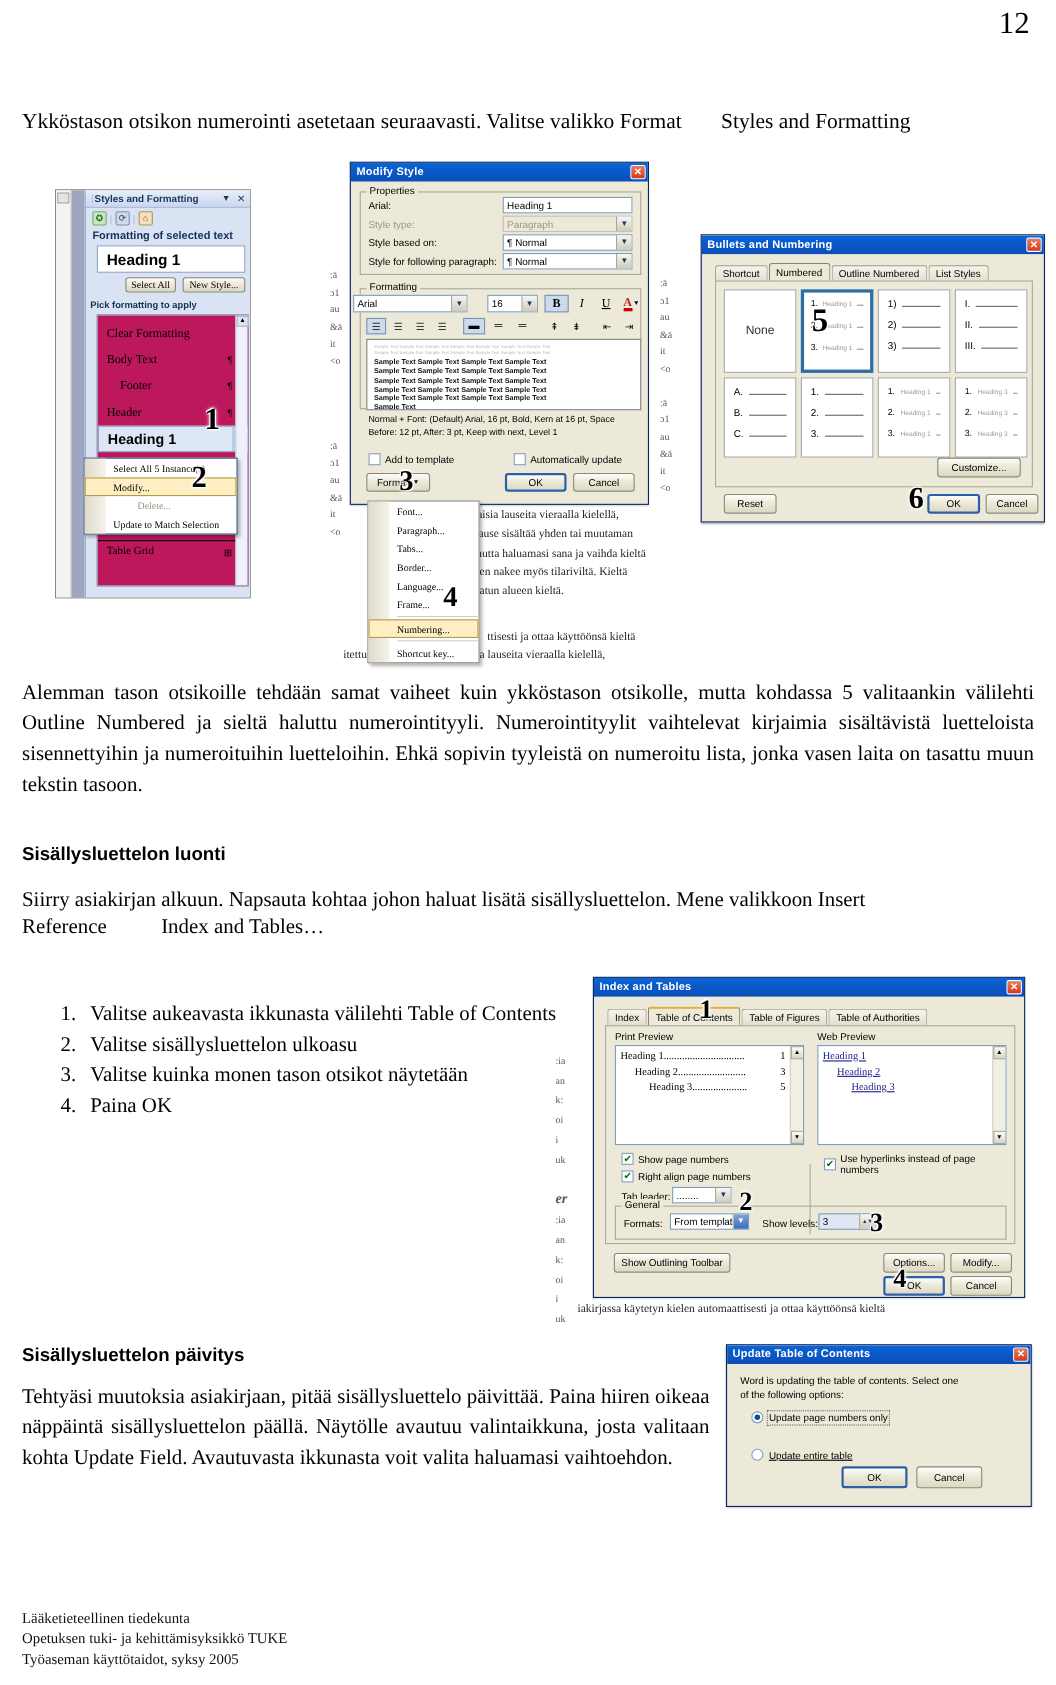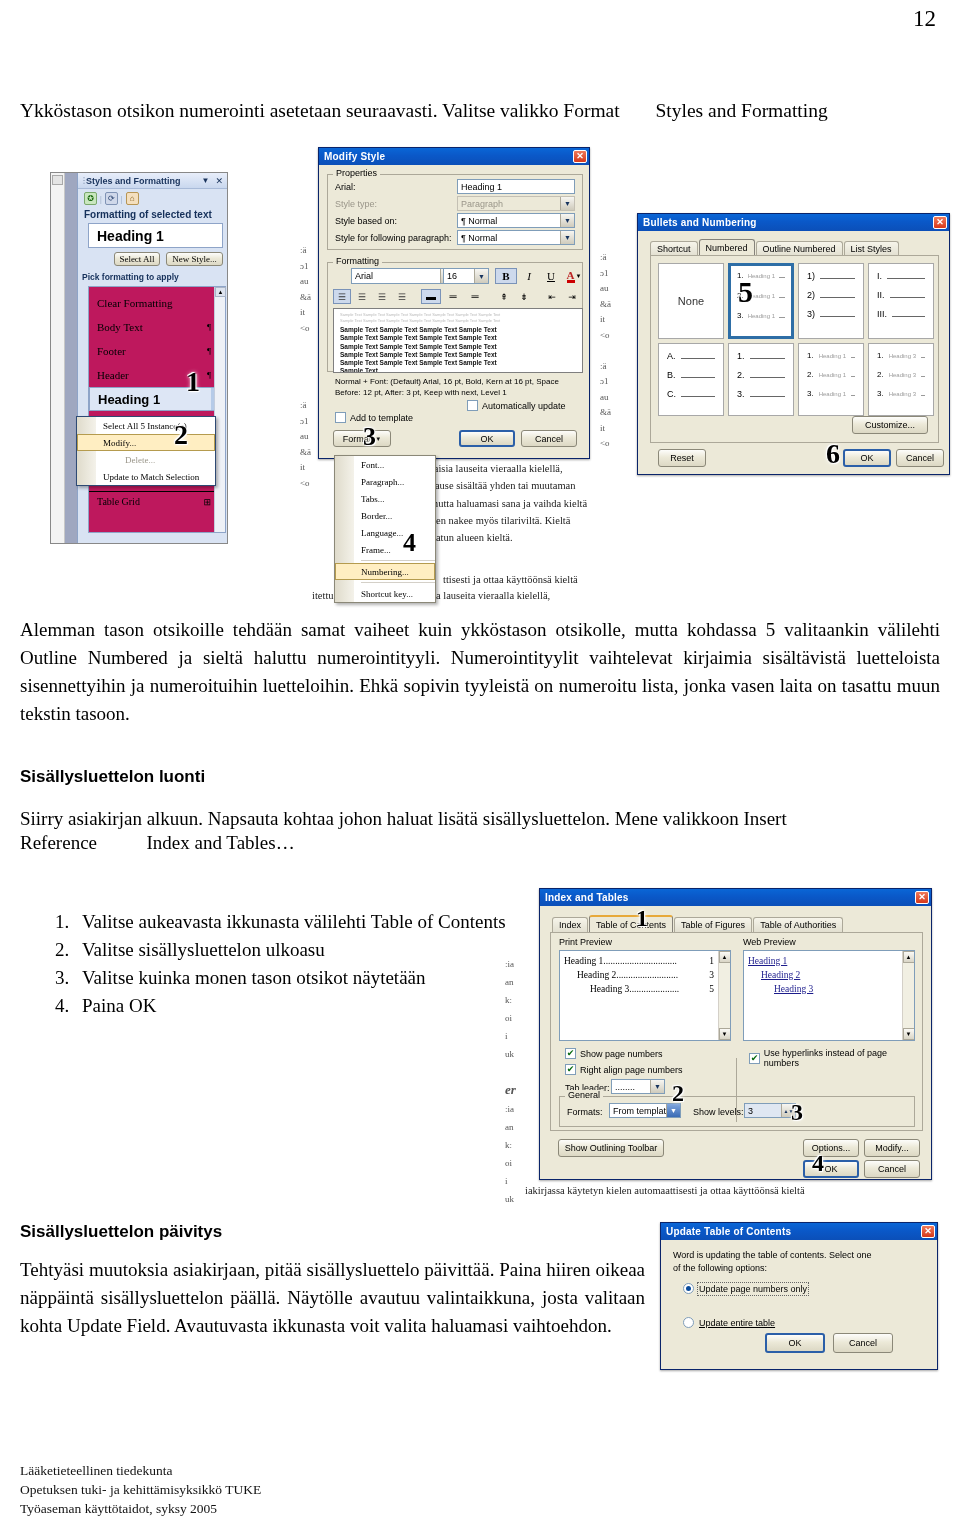--- a/index.html
+++ b/index.html
@@ -18,21 +18,21 @@
   .logo-wrap { position:absolute; left:14px; top:6px; width:300px; height:72px; }
   .logo-mark { position:absolute; left:0; top:4px; width:100px; height:64px; }
   .logo-lines { position:absolute; left:108px; top:6px; }
   .logo-lines div {
     font-family:"Liberation Sans", sans-serif;
     font-size:9.5px; font-weight:bold; letter-spacing:0.6px;
     color:#2b2f6b; line-height:20px; white-space:nowrap;
   }
   .page-number {
     position:absolute; right:24px; top:6px;
-    font-family:"Liberation Serif", serif; font-size:23px; color:#000;
+    font-family:"Liberation Serif", serif; font-size:28px; color:#000;
   }
 
   
   .intro-line {
     position:absolute; left:20px; top:98px; width:920px;
     font-size:19.5px; line-height:26px; white-space:nowrap;
   }
   .intro-line .gap { display:inline-block; width:26px; }
 
   
@@ -274,21 +274,21 @@
       </div>
       <div style="padding:4px 0 0 0;">
         <div style="height:24px; display:flex; align-items:center; padding:0 14px 0 8px; font-family:'Liberation Serif',serif; font-size:11px;">
           <span>Clear Formatting</span>
           <span style="margin-left:auto; font-size:9px;"></span>
         </div>
         <div style="height:24px; display:flex; align-items:center; padding:0 14px 0 8px; font-family:'Liberation Serif',serif; font-size:11px;">
           <span>Body Text</span>
           <span style="margin-left:auto; font-size:9px;">¶</span>
         </div>
-        <div style="height:24px; display:flex; align-items:center; padding:0 14px 0 8px; font-family:'Liberation Serif',serif; font-size:11px;">
+        <div style="height:24px; display:flex; align-items:center; padding:0 14px 0 20px; font-family:'Liberation Serif',serif; font-size:11px;">
           <span>Footer</span>
           <span style="margin-left:auto; font-size:9px;">¶</span>
         </div>
         <div style="height:24px; display:flex; align-items:center; padding:0 14px 0 8px; font-family:'Liberation Serif',serif; font-size:11px;">
           <span>Header</span>
           <span style="margin-left:auto; font-size:9px;">¶</span>
         </div>
 
         <div style="height:24px; display:flex; align-items:center; padding:0 0 0 8px; background:#dde6f5; border:1px solid #8ea4c8;">
           <span style="font-family:'Liberation Sans',sans-serif; font-size:13px; font-weight:bold;">Heading 1</span>
@@ -355,21 +355,21 @@
 
   <div class="lbl" style="left:16px; top:85px;">Style for following paragraph:</div>
   <div class="combo" style="left:138px; top:82px; width:118px; height:15px;">
     <span class="cval">¶ Normal</span>
     <span class="carrow">▼</span>
   </div>
 
   <div class="grpbox" style="left:8px; top:114px; width:256px; height:110px;"></div>
   <div class="grplabel" style="left:14px; top:108px;">Formatting</div>
 
-  <div class="combo" style="left:32px; top:120px; width:104px; height:16px;">
+  <div class="combo" style="left:2px; top:120px; width:104px; height:16px;">
     <span class="cval">Arial</span>
     <span class="carrow">▼</span>
   </div>
   <div class="combo" style="left:124px; top:120px; width:46px; height:16px;">
     <span class="cval">16</span>
     <span class="carrow">▼</span>
   </div>
   <div style="position:absolute; left:176px; top:120px; width:22px; height:16px; background:#cdd9ec; border:1px solid #7a93b8; display:flex; align-items:center; justify-content:center; font-family:'Liberation Serif',serif; font-size:11px; font-weight:bold;">
       <span>B</span>
     </div>
@@ -418,21 +418,21 @@
 
   <div style="position:absolute; left:16px; top:228px; width:246px; font-family:'Liberation Sans',sans-serif; font-size:8px; line-height:11px;">
     <div>Normal + Font: (Default) Arial, 16 pt, Bold, Kern at 16 pt, Space</div>
     <div>Before:  12 pt, After:  3 pt, Keep with next, Level 1</div>
   </div>
 
   <div class="chk" style="left:16px; top:264px;">
     <span class="chkbox"></span>
     <span>Add to template</span>
   </div>
-  <div class="chk" style="left:148px; top:252px;">
+  <div class="chk" style="left:148px; top:264px;">
     <span class="chkbox"></span>
     <span>Automatically update</span>
   </div>
 
   <div class="btn" style="left:14px; top:282px; width:58px; height:17px;">
     <span>Format</span>
     <span style="margin-left:4px; font-size:6px;">▼</span>
   </div>
   <div class="btn default" style="left:140px; top:282px; width:56px; height:17px;">
     <span>OK</span>

